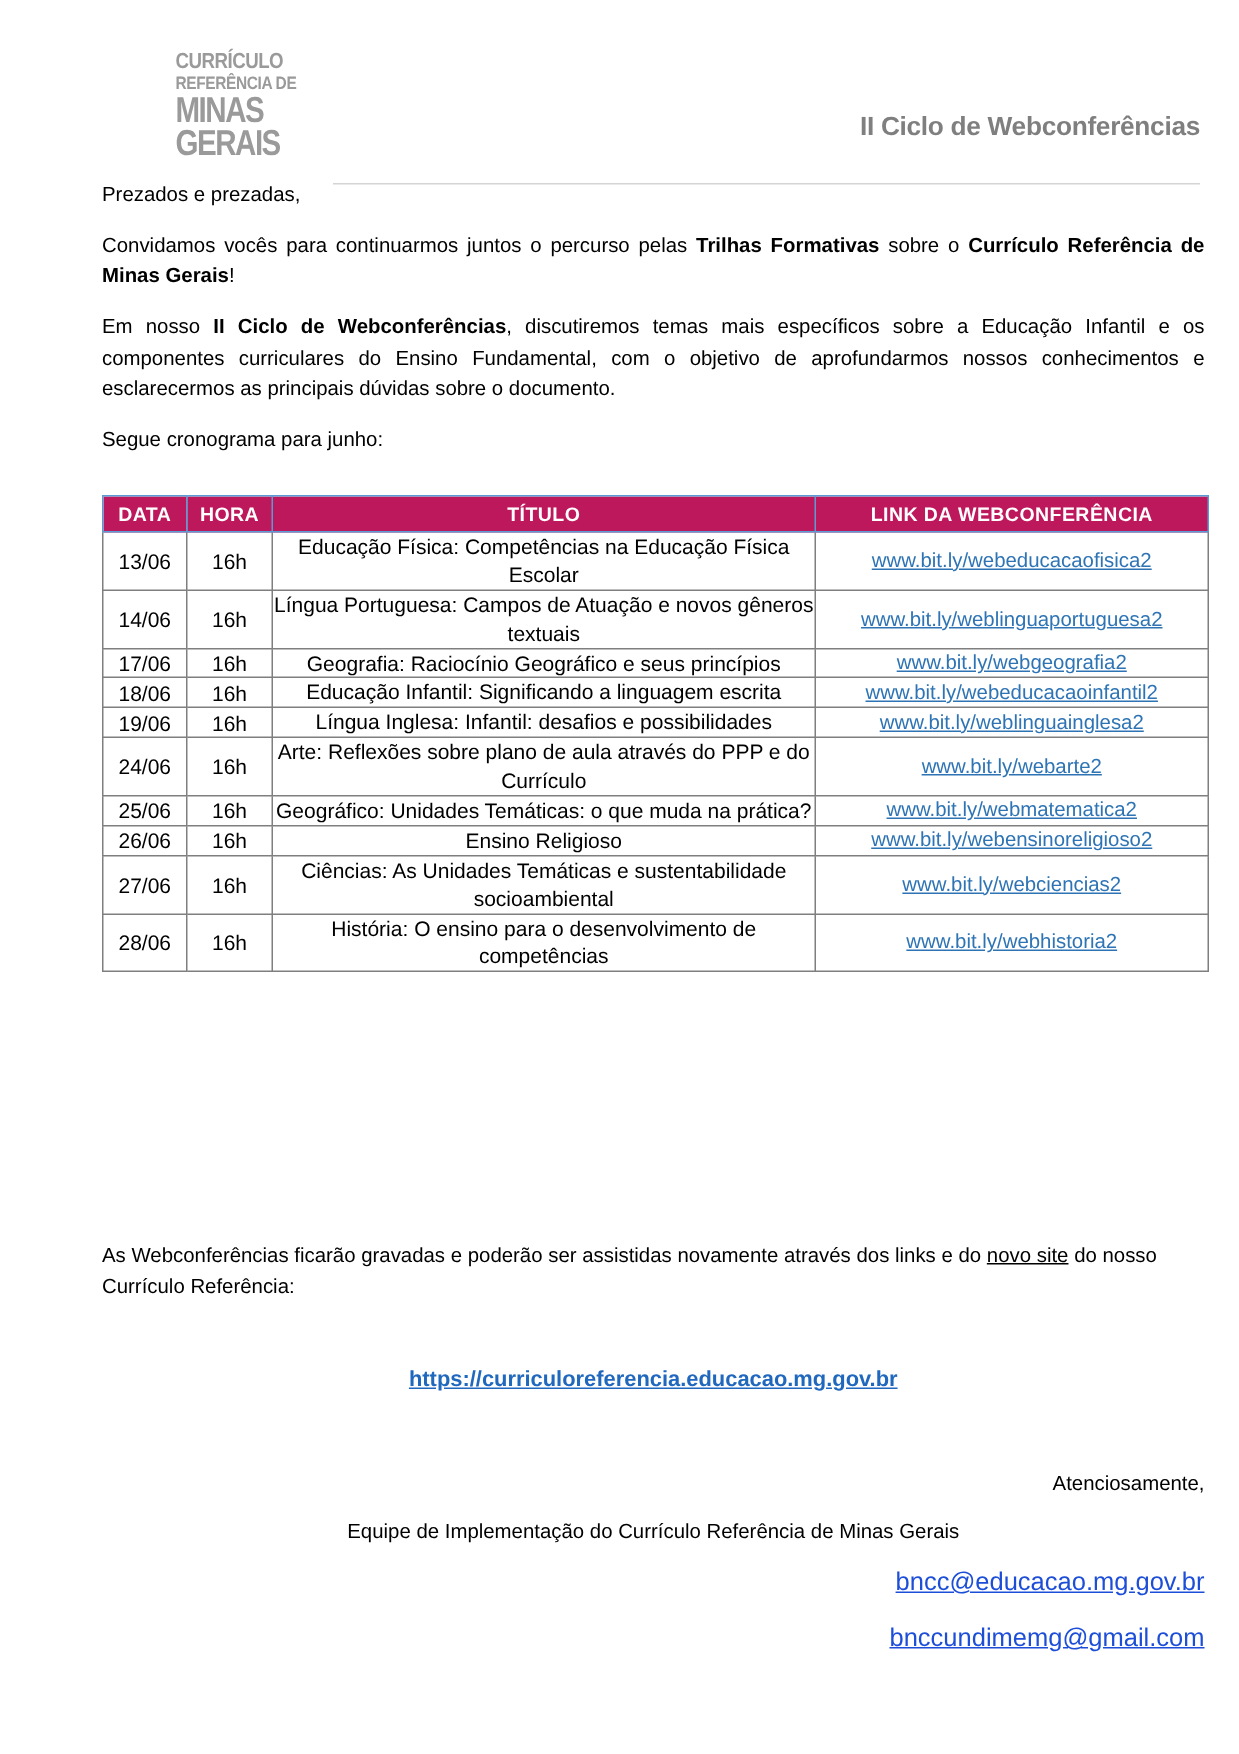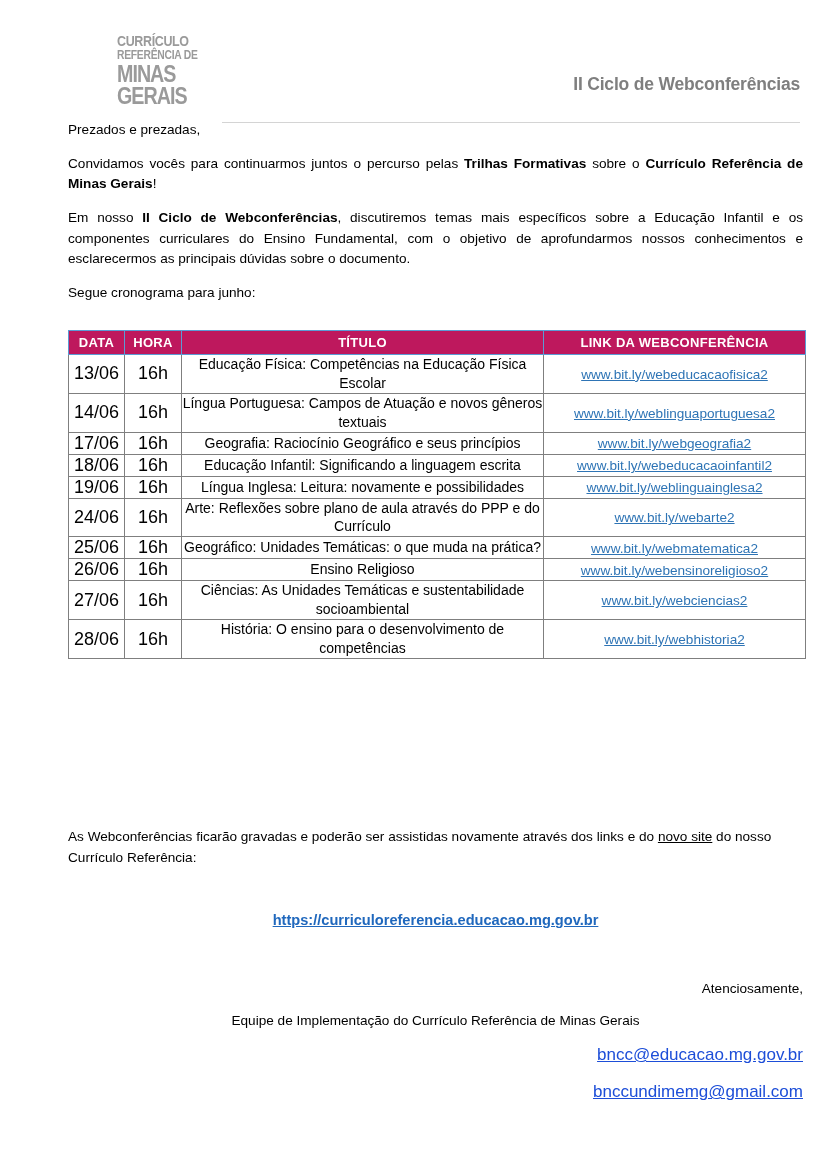--- a/index.html
+++ b/index.html
@@ -141,21 +141,21 @@
     text-align: center;
     border-color: #5b9bd5;
   }
   thead th.col-data { width: 55px; }
   thead th.col-hora { width: 56px; }
   thead th.col-titulo { width: 361px; }
   thead th.col-link { width: 261px; }
 
   td.cell-data, td.cell-hora {
     text-align: center;
-    font-size: 18px;
+    font-size: 14px;
     color: #000000;
   }
   td.cell-titulo {
     text-align: center;
     font-size: 14px;
     line-height: 1.35;
     padding: 3px 6px;
     color: #000000;
   }
   td.cell-titulo .subject {
@@ -280,21 +280,21 @@
           </tr>
           <tr>
             <td class="cell-data">18/06</td>
             <td class="cell-hora">16h</td>
             <td class="cell-titulo"><span class="subject">Educação Infantil:</span><span class="descr"> Significando a linguagem escrita</span></td>
             <td class="cell-link"><a href="#">www.bit.ly/webeducacaoinfantil2</a></td>
           </tr>
           <tr>
             <td class="cell-data">19/06</td>
             <td class="cell-hora">16h</td>
-            <td class="cell-titulo"><span class="subject">Língua Inglesa:</span><span class="descr"> Leitura: novamente e possibilidades</span></td>
+            <td class="cell-titulo"><span class="subject">Língua Inglesa:</span><span class="descr"> Infantil: desafios e possibilidades</span></td>
             <td class="cell-link"><a href="#">www.bit.ly/weblinguainglesa2</a></td>
           </tr>
           <tr>
             <td class="cell-data">24/06</td>
             <td class="cell-hora">16h</td>
             <td class="cell-titulo"><span class="subject">Arte:</span><span class="descr"> Reflexões sobre plano de aula através do PPP e do Currículo</span></td>
             <td class="cell-link"><a href="#">www.bit.ly/webarte2</a></td>
           </tr>
           <tr>
             <td class="cell-data">25/06</td>

